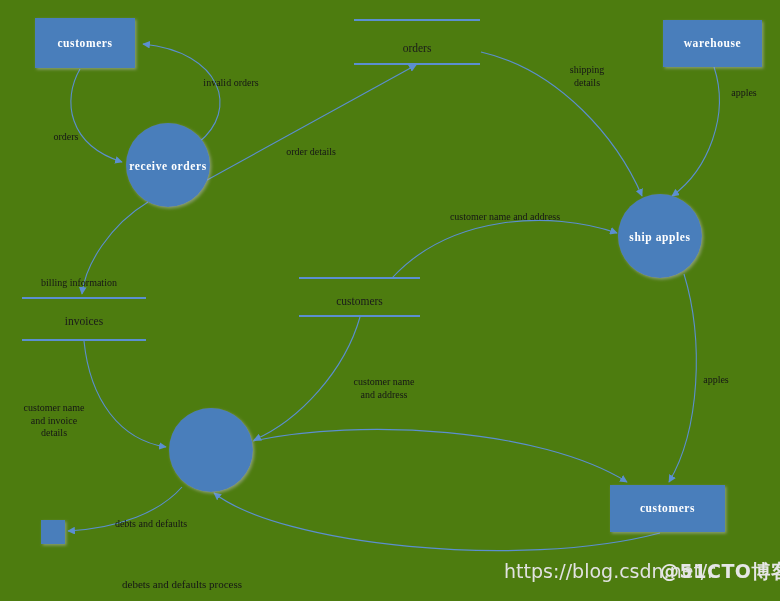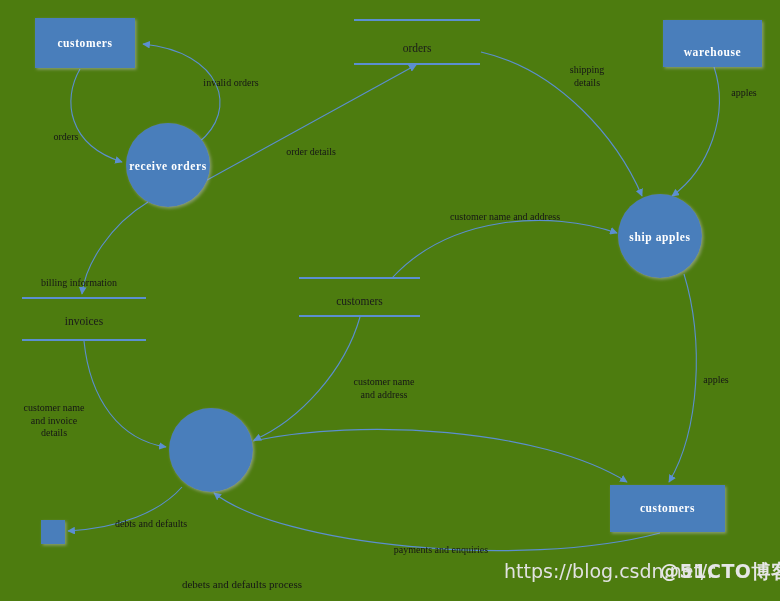--- a/index.html
+++ b/index.html
@@ -64,21 +64,21 @@
     color: #161616;
     font-size: 10px;
     text-align: center;
     line-height: 1.25;
     white-space: pre-line;
   }
   .caption-label {
     position: absolute;
     color: #161616;
     font-size: 11px;
-    text-align: right;
+    text-align: left;
     white-space: pre-line;
   }
   .watermark {
     position: absolute;
     color: #e2e2e2;
     font-size: 19px;
     font-family: "DejaVu Sans", "Liberation Sans", sans-serif;
     white-space: pre;
     pointer-events: none;
   }
@@ -147,21 +147,21 @@
     <rect class="entity-rect" x="610" y="485" width="115" height="47" filter="url(#softshadow)"></rect>
     <rect class="entity-rect" x="41" y="520" width="24" height="24" filter="url(#softshadow)"></rect>
 
     <circle class="process-circle" cx="168" cy="165" r="42" filter="url(#softshadow)"></circle>
     <circle class="process-circle" cx="660" cy="236" r="42" filter="url(#softshadow)"></circle>
     <circle class="process-circle" cx="211" cy="450" r="42" filter="url(#softshadow)"></circle>
   </svg>
 
   <div class="node-label" style="left:35px; top:36px; width:100px;">customers</div>
 
-  <div class="node-label" style="left:663px; top:45px; width:99px;">warehouse</div>
+  <div class="node-label" style="left:663px; top:36px; width:99px;">warehouse</div>
 
   <div class="node-label" style="left:610px; top:501px; width:115px;">customers</div>
 
   <div class="node-label" style="left:118px; top:159px; width:100px;">receive orders</div>
 
   <div class="node-label" style="left:610px; top:230px; width:100px;">ship  apples</div>
 
 
   <div class="store-label" style="left:354px; top:42px; width:126px;">orders</div>
 
@@ -187,21 +187,20 @@
   <div class="flow-label" style="left:5px; top:402px; width:98px;">customer name
 and invoice
 details</div>
 
   <div class="flow-label" style="left:337px; top:376px; width:94px;">customer name
 and address</div>
 
   <div class="flow-label" style="left:690px; top:374px; width:52px;">apples</div>
 
 
-  <div class="flow-label" style="left:366px; top:544px; width:150px;">payments and enquiries</div>
 
   <div class="flow-label" style="left:92px; top:518px; width:118px;">debts and defaults</div>
 
   <div class="caption-label" style="left:122px; top:578px; width:180px;">debets and defaults process</div>
 
   <div class="watermark" style="left:504px; top:560px;">https://blog.csdn.net/r</div>
   <div class="watermark wm-b" style="left:660px; top:559px;">@51CTO博客</div>
 
 </div>
 

